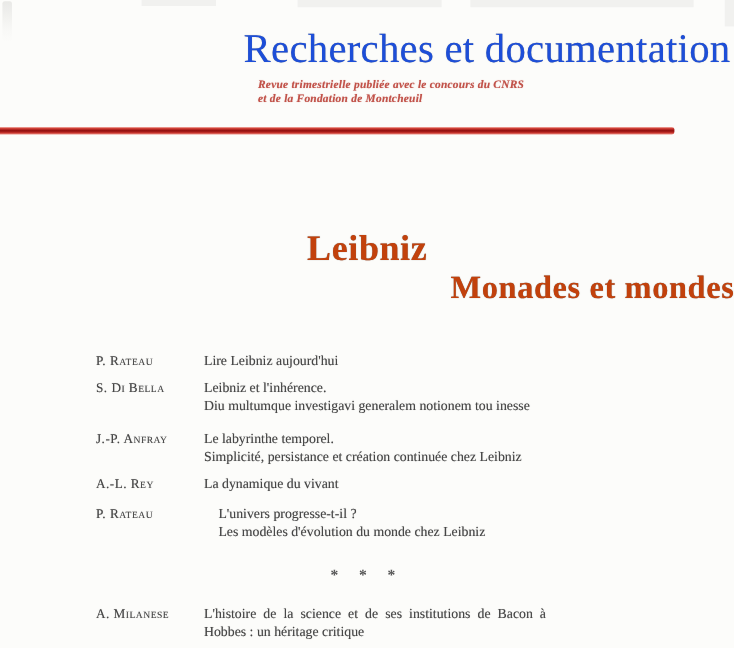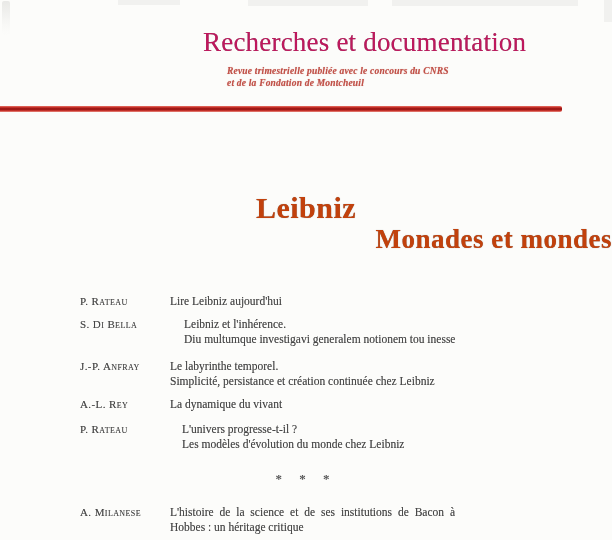--- a/index.html
+++ b/index.html
@@ -17,22 +17,22 @@
   .artifact { background: #f1f1ef; }
 
   
   .smudge {
     background: linear-gradient(to bottom, #d9d9d6, #f5f5f3 70%, transparent);
     opacity: .55; border-radius: 2px;
   }
 
   .masthead-title {
     left: 203px; top: 27px;
-    font-size: 27px; line-height: 30px;
-    color: #be185d;
+    font-size: 34px; line-height: 30px;
+    color: #1d4ed8;
     letter-spacing: .2px;
     text-shadow: 0 0 .6px rgba(56,56,56,.55);
     white-space: nowrap;
   }
   .masthead-subtitle {
     left: 215px; top: 66px;
     font-size: 9.5px; line-height: 11.5px;
     font-style: italic; font-weight: bold;
     letter-spacing: .2px;
     text-shadow: 0 0 .8px rgba(193,82,73,.6);
@@ -84,39 +84,39 @@
 <body>
 
 <div class="abs artifact" style="left:118px; top:0; width:62px; height:5px;"></div>
 <div class="abs artifact" style="left:248px; top:0; width:120px; height:6px;"></div>
 <div class="abs artifact" style="left:392px; top:0; width:186px; height:6px;"></div>
 <div class="abs artifact" style="left:604px; top:0; width:8px; height:22px;"></div>
 <div class="abs smudge" style="left:2px; top:1px; width:8px; height:34px;"></div>
 
 <div class="abs masthead-title">Recherches et documentation</div>
 
-<div class="abs masthead-subtitle" style="color:#c15249;margin-left:12px;">
+<div class="abs masthead-subtitle" style="color:#c15249;">
   <span class="l" style="display:block;">Revue trimestrielle publiée avec le concours du CNRS</span>
   <span class="l" style="display:block;">et de la Fondation de Montcheuil</span>
 </div>
 
 <div class="abs red-rule"></div>
 
 <div class="abs issue-title">
   <div class="issue-line1">Leibniz</div>
   <div class="issue-line2">Monades et mondes</div>
 </div>
 
 <div class="abs toc-author" style="top:294px;">P. Rateau</div>
 <div class="abs toc-title" style="top:294px;">
   <span class="l">Lire Leibniz aujourd'hui</span>
 </div>
 
 <div class="abs toc-author" style="top:317px;">S. Di Bella</div>
-<div class="abs toc-title" style="top:317px;margin-left:14px;">
+<div class="abs toc-title" style="top:317px;">
   <span class="l">Leibniz et l'inhérence.</span>
   <span class="l">Diu multumque investigavi generalem notionem tou inesse</span>
 </div>
 
 <div class="abs toc-author" style="top:359px;">J.-P. Anfray</div>
 <div class="abs toc-title" style="top:359px;">
   <span class="l">Le labyrinthe temporel.</span>
   <span class="l">Simplicité, persistance et création continuée chez Leibniz</span>
 </div>
 

